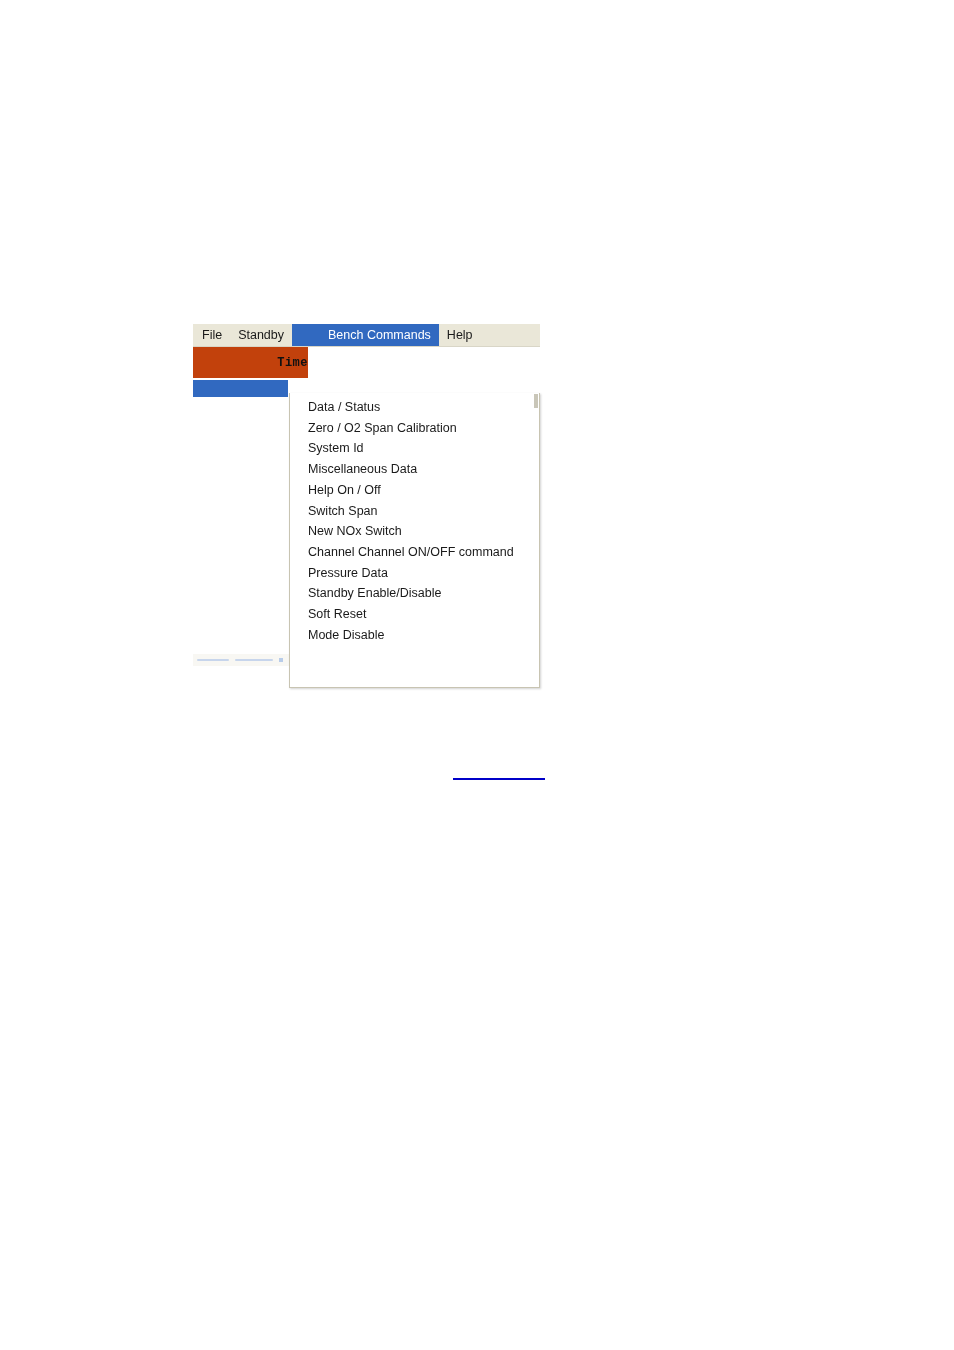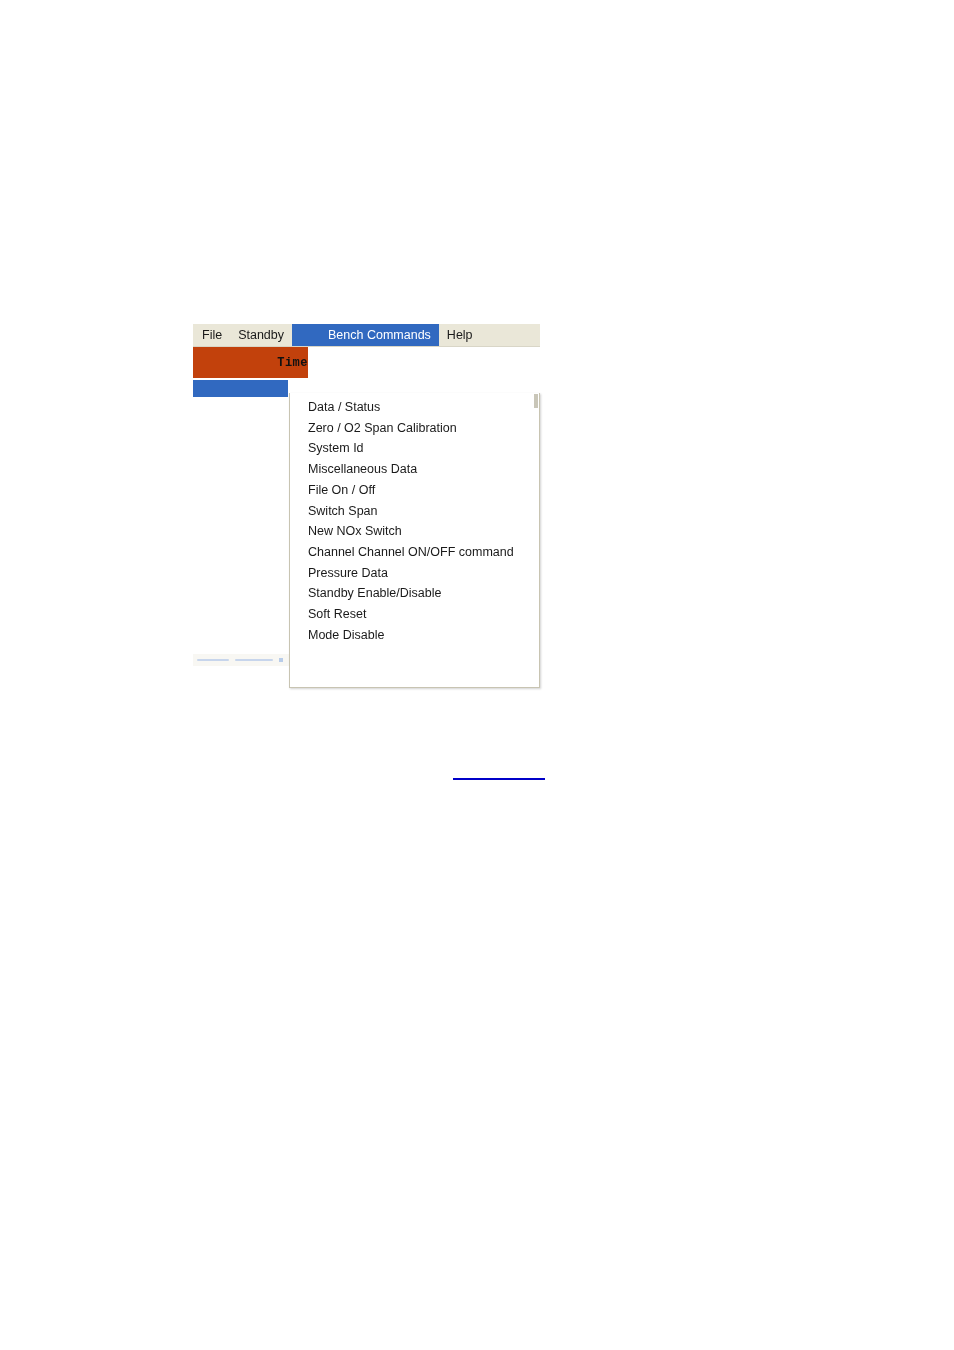--- a/index.html
+++ b/index.html
@@ -233,21 +233,21 @@
         <span class="status-chip-mark"></span>
       </div>
 
       <div id="dropdown">
         <div id="dropdown-scrollhint"></div>
 
         <div class="menu-item">Data / Status</div>
         <div class="menu-item">Zero / O2 Span Calibration</div>
         <div class="menu-item">System Id</div>
         <div class="menu-item">Miscellaneous Data</div>
-        <div class="menu-item">File On / Off</div>
+        <div class="menu-item">Help On / Off</div>
         <div class="menu-item">Switch Span</div>
         <div class="menu-item">New NOx Switch</div>
         <div class="menu-item">Channel Channel ON/OFF command</div>
         <div class="menu-item">Pressure Data</div>
         <div class="menu-item">Standby Enable/Disable</div>
         <div class="menu-item">Soft Reset</div>
         <div class="menu-item">Mode Disable</div>
       </div>
 
     </div>

